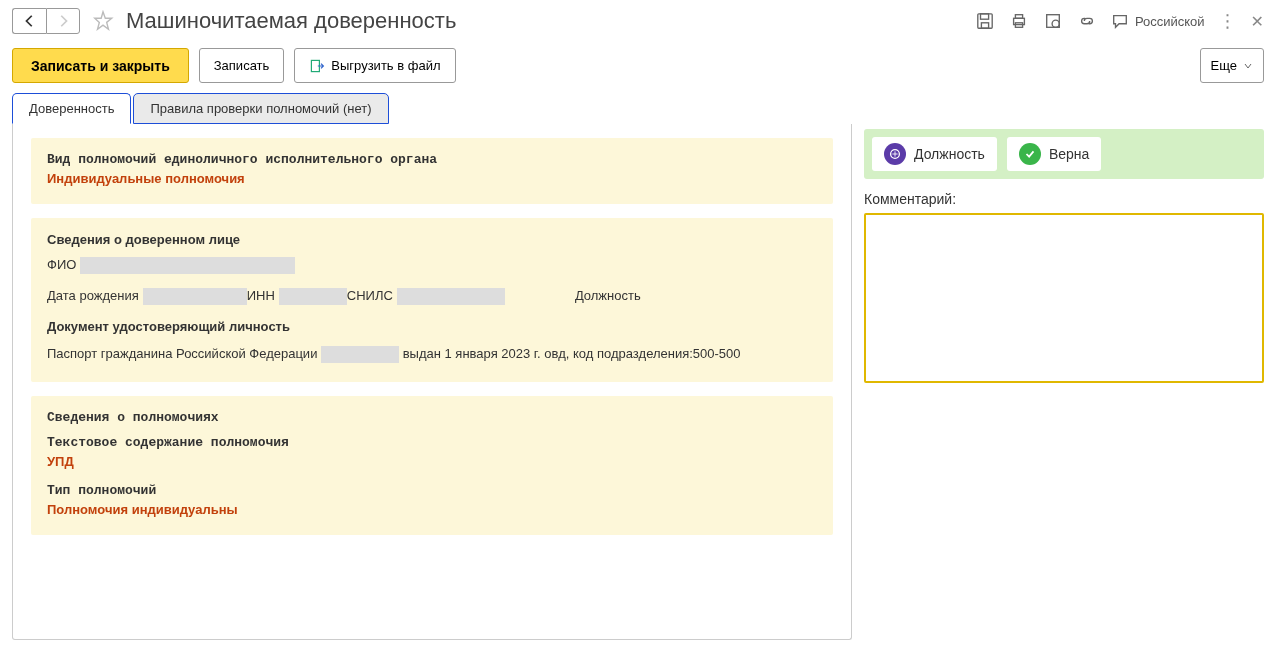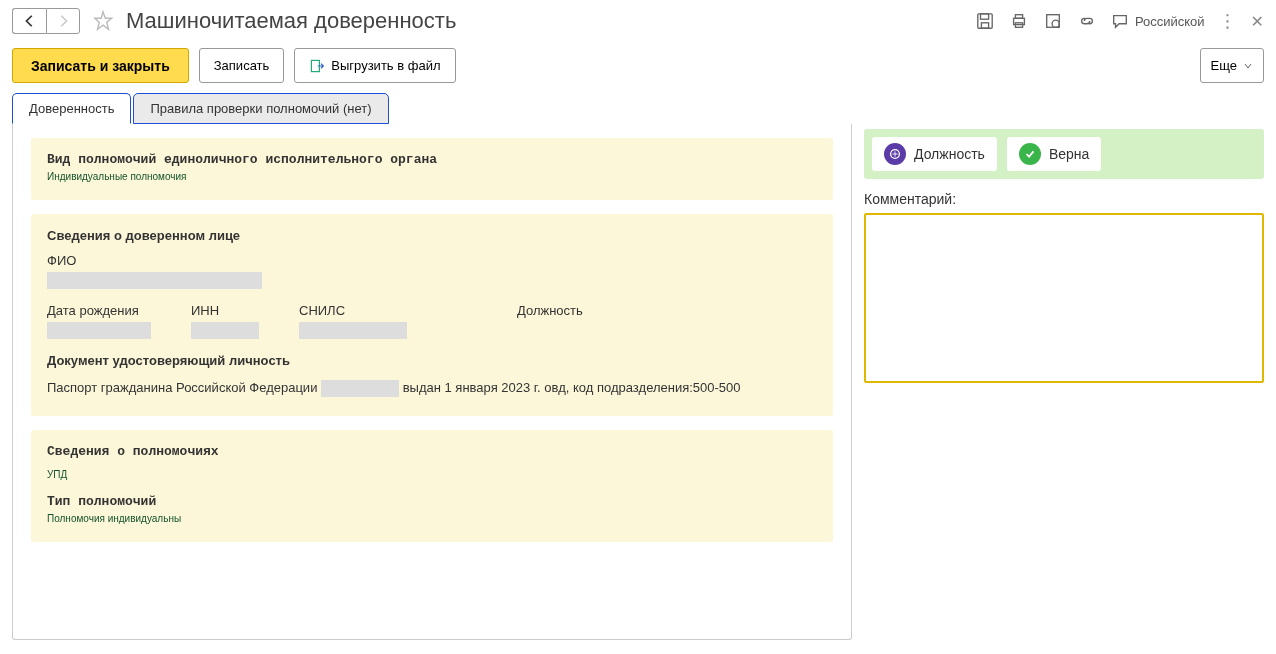--- a/index.html
+++ b/index.html
@@ -172,44 +172,44 @@
     }
     
     .block-heading {
       font-weight: bold;
       font-size: 13px;
       color: #333;
       margin-bottom: 4px;
       font-family: Liberation Mono, monospace;
     }
     .block-text {
-      color: #14532d;
-      font-size: 10px;
+      color: #c2410c;
+      font-size: 13px;
+      font-weight: bold;
     }
     
     .section-title {
       color: #1a9e1a;
       font-size: 18px;
       font-weight: bold;
       margin-bottom: 16px;
     }
     
     .sub-heading {
       font-weight: bold;
       margin-bottom: 10px;
     }
     
     .field-row {
       display: flex;
-      gap: 40px;
       margin-bottom: 14px;
     }
     .field {
       display: flex;
-      flex-direction: column;
+      flex-direction: row;
       gap: 4px;
     }
     .field-label {
       font-size: 13px;
       color: #333;
     }
     .redacted {
       background: #ddd;
       height: 17px;
       display: inline-block;
@@ -400,20 +400,21 @@
         <div class="sub-heading">Документ удостоверяющий личность</div>
         <div class="doc-text">
           <span>Паспорт гражданина Российской Федерации</span>
           <span class="redacted w5"></span>
           <span>выдан 1 января 2023 г. овд, код подразделения:500-500</span>
         </div>
       </div>
 
       <div class="block">
         <div class="block-heading" style="margin-bottom:10px;">Сведения о полномочиях</div>
+        <div class="block-heading">Текстовое содержание полномочия</div>
         <div class="block-text" style="margin-bottom:14px;">УПД</div>
         <div class="block-heading">Тип полномочий</div>
         <div class="block-text">Полномочия индивидуальны</div>
       </div>
 
     </div>
   </div>
 
   <div class="right-panel">
     <div class="status-bar">

